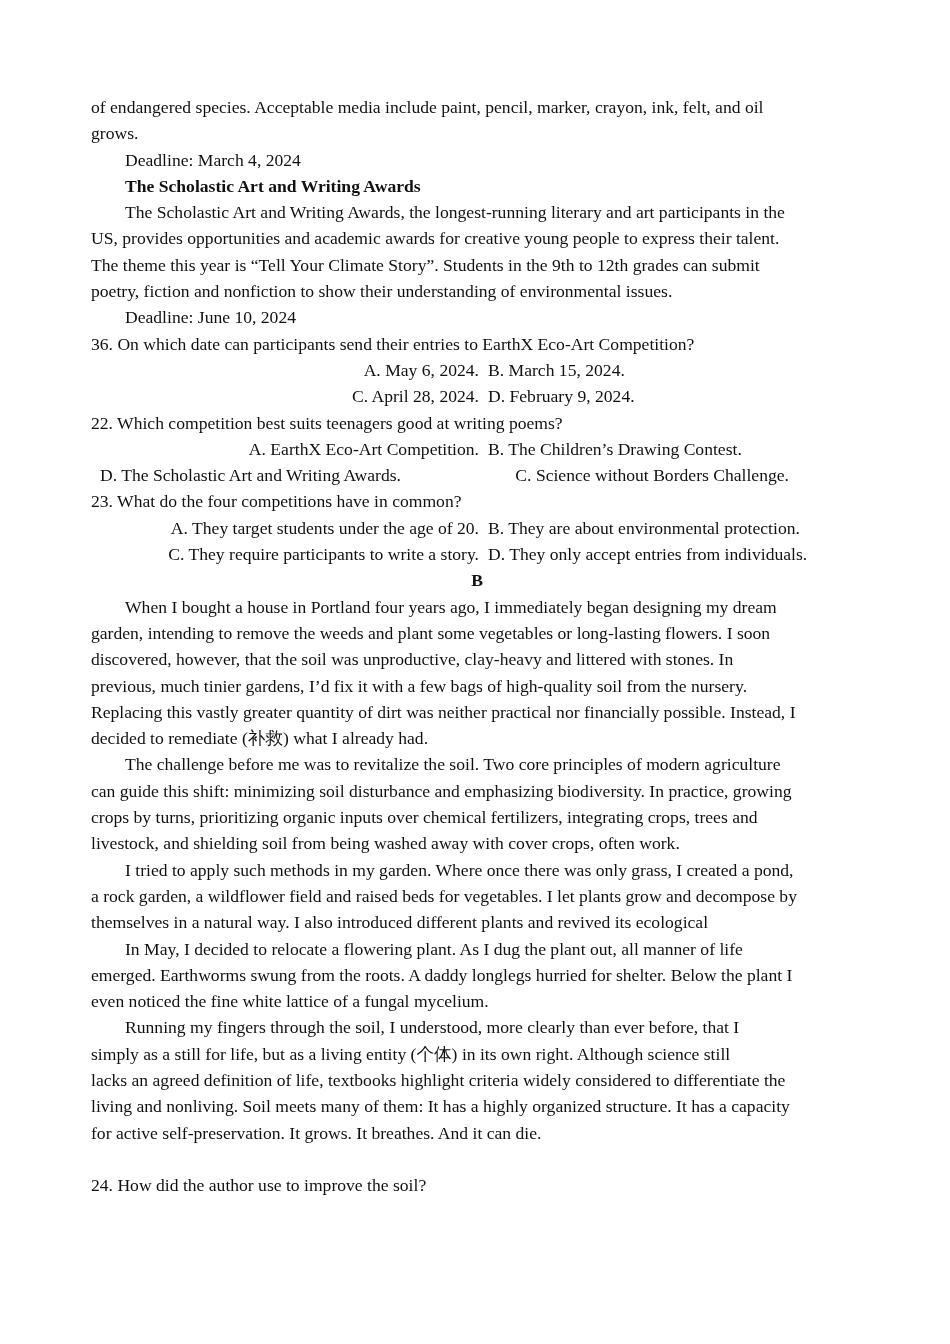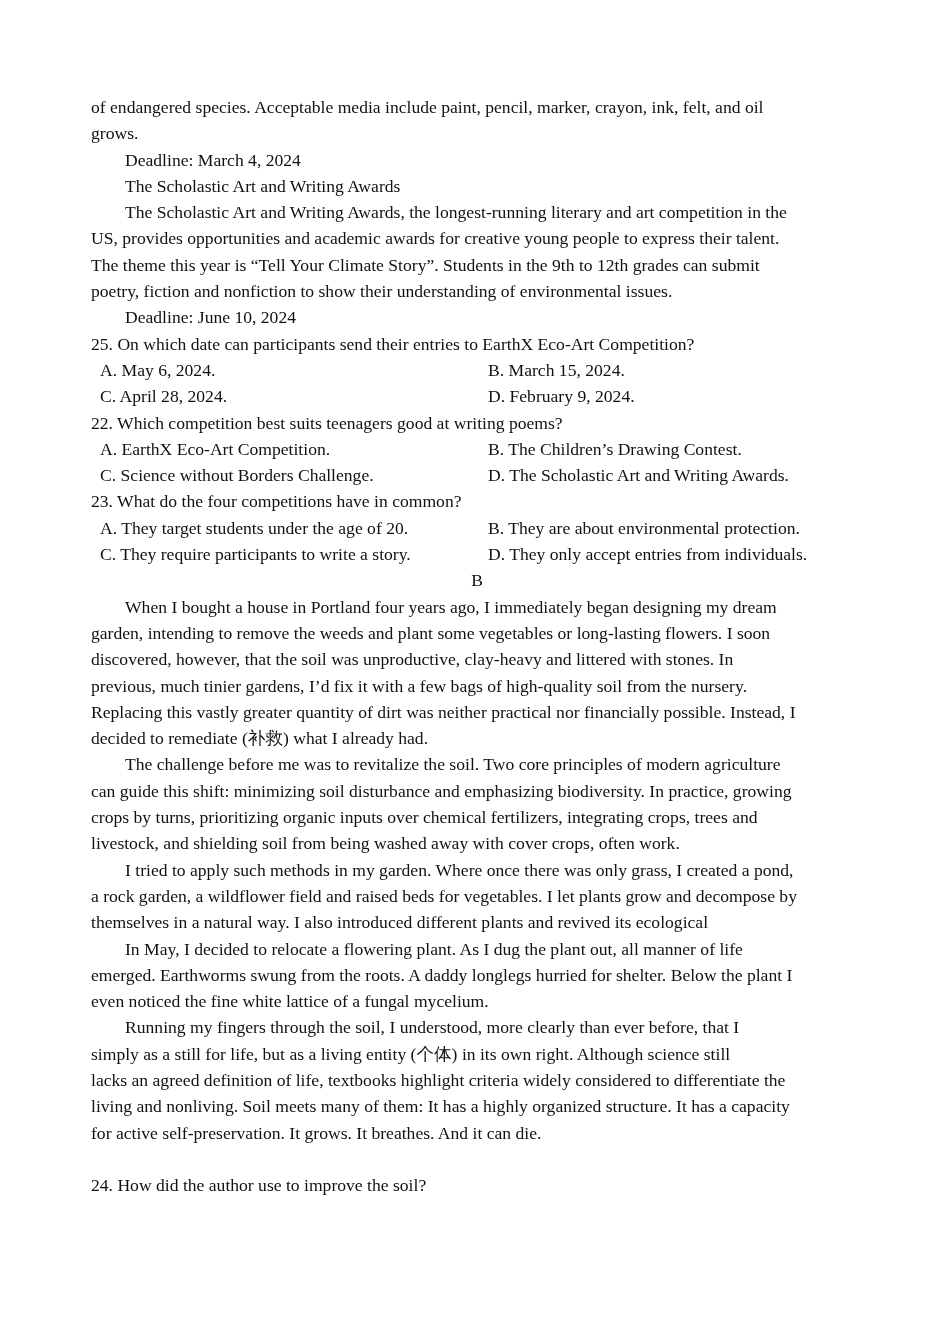--- a/index.html
+++ b/index.html
@@ -4,62 +4,62 @@
 <style>
   html, body { margin: 0; padding: 0; background: #ffffff; }
   body {
     width: 950px; height: 1344px; position: relative; overflow: hidden;
     font-family: "Liberation Serif", "DejaVu Serif", serif;
     font-size: 17.6px; color: #111111;
   }
   .page { position: absolute; left: 91px; top: 94px; width: 772px; }
   .line { height: 26.3px; line-height: 26.3px; white-space: nowrap; }
   .indent { padding-left: 34px; }
-  .bold { font-weight: normal; }
+  .bold { font-weight: bold; }
   .center { text-align: center; }
-  .opts { display: flex; height: 26.3px; line-height: 26.3px; white-space: nowrap; }
+  .opts { display: flex; height: 26.3px; line-height: 26.3px; white-space: nowrap; text-align: right; }
   .opt { padding-left: 9px; }
   .opt.left { width: 379px; }
   .u { }
   .gap { height: 26.3px; }
 </style>
 </head>
 <body>
 
 <div class="page">
 
   <div class="line">of endangered species. Acceptable media include paint, pencil, marker, crayon, ink, felt, and oil</div>
   <div class="line">grows.</div>
   <div class="line indent">Deadline: March 4, 2024</div>
 
   <div class="line indent bold">The Scholastic Art and Writing Awards</div>
-  <div class="line indent">The Scholastic Art and Writing Awards, the longest-running literary and art competition in the</div>
+  <div class="line indent">The Scholastic Art and Writing Awards, the longest-running literary and art participants in the</div>
   <div class="line">US, provides opportunities and academic awards for creative young people to express their talent.</div>
   <div class="line">The theme this year is “Tell Your Climate Story”. Students in the 9th to 12th grades can submit</div>
   <div class="line">poetry, fiction and nonfiction to show their understanding of environmental issues.</div>
   <div class="line indent">Deadline: June 10, 2024</div>
 
-  <div class="line">25. On which date can participants send their entries to EarthX Eco-Art Competition?</div>
+  <div class="line">36. On which date can participants send their entries to EarthX Eco-Art Competition?</div>
   <div class="opts">
     <span class="opt left">A. May 6, 2024.</span>
     <span class="opt">B. March 15, 2024.</span>
   </div>
   <div class="opts">
     <span class="opt left">C. April 28, 2024.</span>
     <span class="opt">D. February 9, 2024.</span>
   </div>
 
   <div class="line">22. Which competition best suits teenagers good at writing poems?</div>
   <div class="opts">
     <span class="opt left">A. EarthX Eco-Art Competition.</span>
     <span class="opt">B. The Children’s Drawing Contest.</span>
   </div>
   <div class="opts">
+    <span class="opt">D. The Scholastic Art and Writing Awards.</span>
     <span class="opt left">C. Science without Borders Challenge.</span>
-    <span class="opt">D. The Scholastic Art and Writing Awards.</span>
   </div>
 
   <div class="line">23. What do the four competitions have in common?</div>
   <div class="opts">
     <span class="opt left">A. They target students under the age of 20.</span>
     <span class="opt">B. They are about environmental protection.</span>
   </div>
   <div class="opts">
     <span class="opt left">C. They require participants to write a story.</span>
     <span class="opt">D. They only accept entries from individuals.</span>

